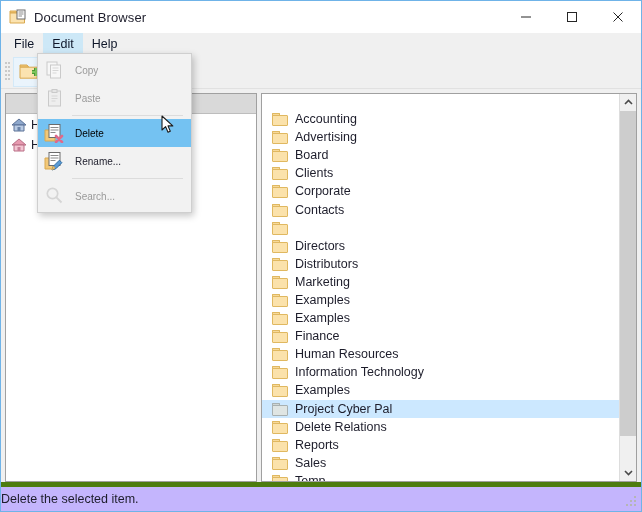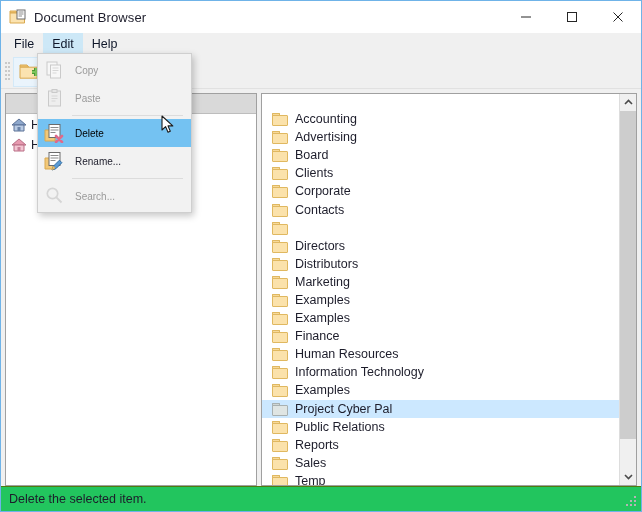--- a/index.html
+++ b/index.html
@@ -99,22 +99,22 @@
   
   .vscroll{
     width:17px;flex:0 0 17px;background:#f0f0f0;border-left:1px solid #ddd;
     display:flex;flex-direction:column;box-sizing:border-box;
   }
   .sb-btn{height:17px;flex:0 0 17px;background:#f0f0f0;display:flex;align-items:center;justify-content:center;}
   .sb-track{flex:1 1 auto;position:relative;background:#f0f0f0;}
   .sb-thumb{position:absolute;left:0;right:0;top:0;height:92%;background:#cdcdcd;}
   
   .statusbar{
-    height:24px;flex:0 0 24px;background:#22c55e;border-top:1px solid #4d7c0f;
-    display:flex;align-items:center;padding-left:8px;font-size:12.5px;position:relative;
+    height:24px;flex:0 0 24px;background:#c4b5fd;border-top:5px solid #4d7c0f;
+    display:flex;align-items:center;padding-left:0;font-size:12.5px;position:relative;
   }
   .resize-grip{position:absolute;right:3px;bottom:3px;width:12px;height:12px;}
   .resize-grip i{position:absolute;width:2px;height:2px;background:#b5b5b5;}
   
   .dropdown{
     position:absolute;left:36px;top:52px;width:155px;
     background:#f2f2f2;border:1px solid #cfcfcf;
     box-shadow:2px 3px 7px rgba(0,0,0,.22);
     z-index:60;padding:2px 0 2px 0;box-sizing:border-box;
   }
@@ -389,21 +389,21 @@
                 <span class="fi-tab"></span>
                 <span class="fi-body"></span>
               </span>
               <span>Project Cyber Pal</span>
             </div>
             <div class="list-row">
               <span class="folder-ico">
                 <span class="fi-tab"></span>
                 <span class="fi-body"></span>
               </span>
-              <span>Public Relations</span>
+              <span>Delete Relations</span>
             </div>
             <div class="list-row">
               <span class="folder-ico">
                 <span class="fi-tab"></span>
                 <span class="fi-body"></span>
               </span>
               <span>Reports</span>
             </div>
             <div class="list-row">
               <span class="folder-ico">

